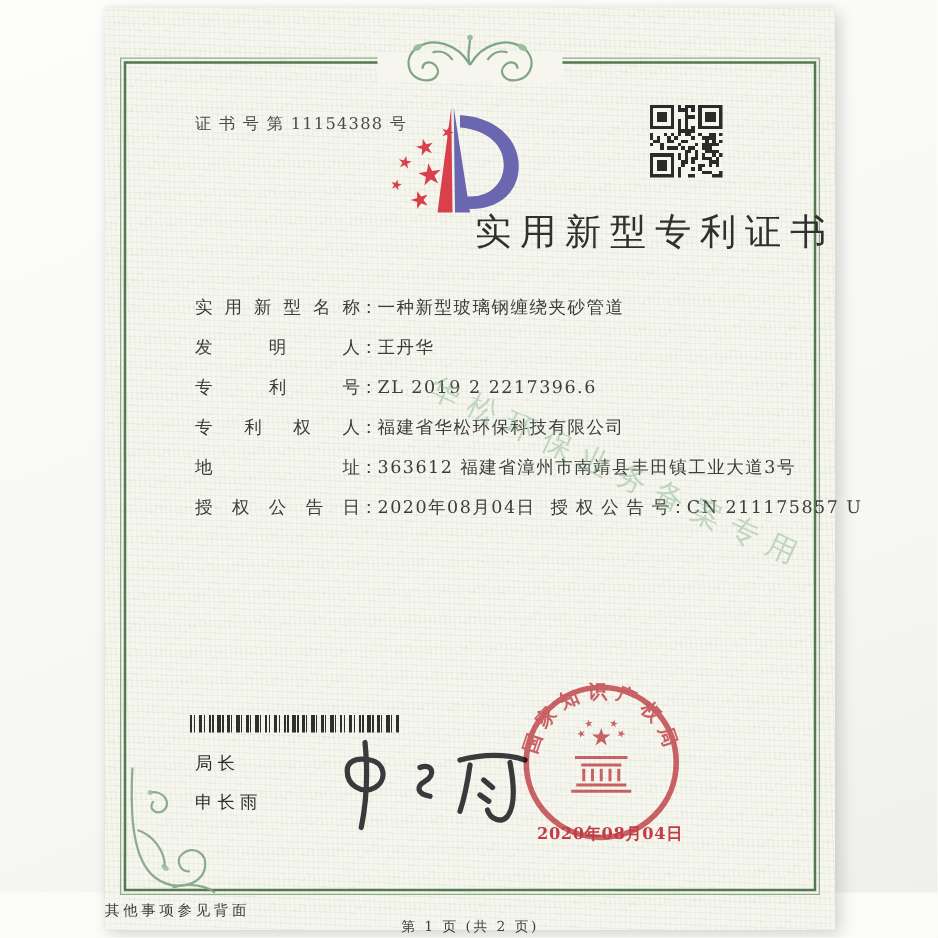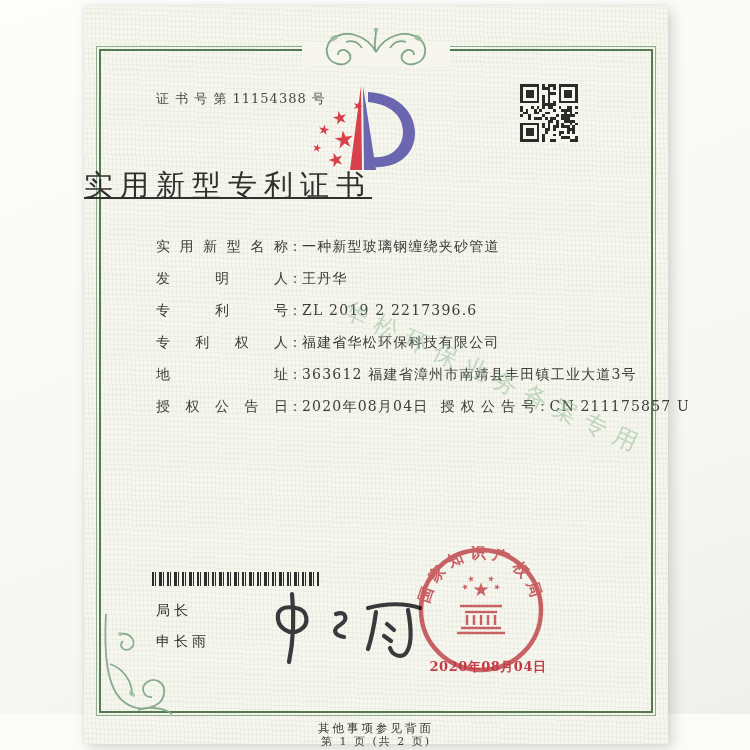--- a/index.html
+++ b/index.html
@@ -9,43 +9,43 @@
   .paper{position:absolute;left:84px;top:6px;width:584px;height:738px;
     background:
       repeating-linear-gradient(88deg, rgba(128,168,134,.07) 0 1px, transparent 1px 4px),
       repeating-linear-gradient(2deg, rgba(128,168,134,.09) 0 1px, transparent 1px 5px),
       #f7f6ee;
     box-shadow:4px 4px 12px rgba(0,0,0,.16), -1px -1px 3px rgba(0,0,0,.05);}
   .frame{position:absolute;left:12px;top:40px;width:558px;height:668px;border:1px solid #8fac90;}
   .frame-inner{position:absolute;inset:2px;border:2px solid #54784f;}
   .abs{position:absolute;}
   .cert-no{left:72px;top:84px;font-size:13px;letter-spacing:1px;color:#4a4a48;}
-  .title{left:0;width:100%;top:160px;text-align:left;font-size:29px;letter-spacing:7px;
-    color:#30302e;font-weight:500;text-decoration:underline;}
+  .title{left:0;width:100%;top:160px;text-align:right;font-size:29px;letter-spacing:7px;
+    color:#30302e;font-weight:500;}
   .fields{left:72px;top:224px;width:486px;}
   .field{height:32px;line-height:32px;font-size:14px;color:#3c3c3a;white-space:nowrap;}
   .field-label{display:inline-block;width:132px;text-align:justify;text-align-last:justify;vertical-align:top;}
   .field-label.narrow{width:95px;}
   .field-value{letter-spacing:1.2px;}
   .pair2{margin-left:12px;}
   .paras{left:72px;top:452px;width:476px;}
   .paras p{margin:0;text-indent:2em;font-size:13px;line-height:1.82;text-align:justify;
     letter-spacing:.5px;color:#3c3c3a;}
   .barcode{left:68px;top:566px;width:168px;height:14px;
     background:repeating-linear-gradient(90deg,#2e2e2c 0 2px,transparent 2px 3px,
       #2e2e2c 3px 4px,transparent 4px 7px,#2e2e2c 7px 10px,transparent 10px 11px,
       #2e2e2c 11px 12px,transparent 12px 15px);}
   .comm-title{left:72px;top:596px;font-size:14px;letter-spacing:4px;color:#2f2f2d;}
   .comm-name{left:72px;top:627px;font-size:14px;letter-spacing:4px;color:#2f2f2d;}
   .sig{left:172px;top:576px;}
   .seal{left:330px;top:540px;opacity:.88;mix-blend-mode:multiply;}
   .seal-date{left:326px;top:652px;width:156px;text-align:center;color:#c23b45;
     font-size:13px;font-weight:bold;letter-spacing:.5px;}
   .page-info{left:0;width:100%;top:688px;text-align:center;font-size:11px;letter-spacing:2px;color:#3e3e3c;margin-top:40px;}
-  .back-note{left:0;width:100%;top:715px;text-align:center;font-size:11.5px;letter-spacing:3px;color:#3a3a38;}
+  .back-note{left:0;width:100%;top:715px;text-align:left;font-size:11.5px;letter-spacing:3px;color:#3a3a38;}
   .watermark{left:268px;top:288px;transform:rotate(25deg);transform-origin:0 0;
     font-size:24px;letter-spacing:9px;color:rgba(128,178,140,.45);white-space:nowrap;pointer-events:none;}
   .logo{left:214px;top:74px;}
   .qr{left:436px;top:78px;}
   .orn-top{left:50%;top:12px;transform:translateX(-50%);}
   .orn-corner{left:14px;top:600px;}
 </style>
 </head>
 <body>
 

